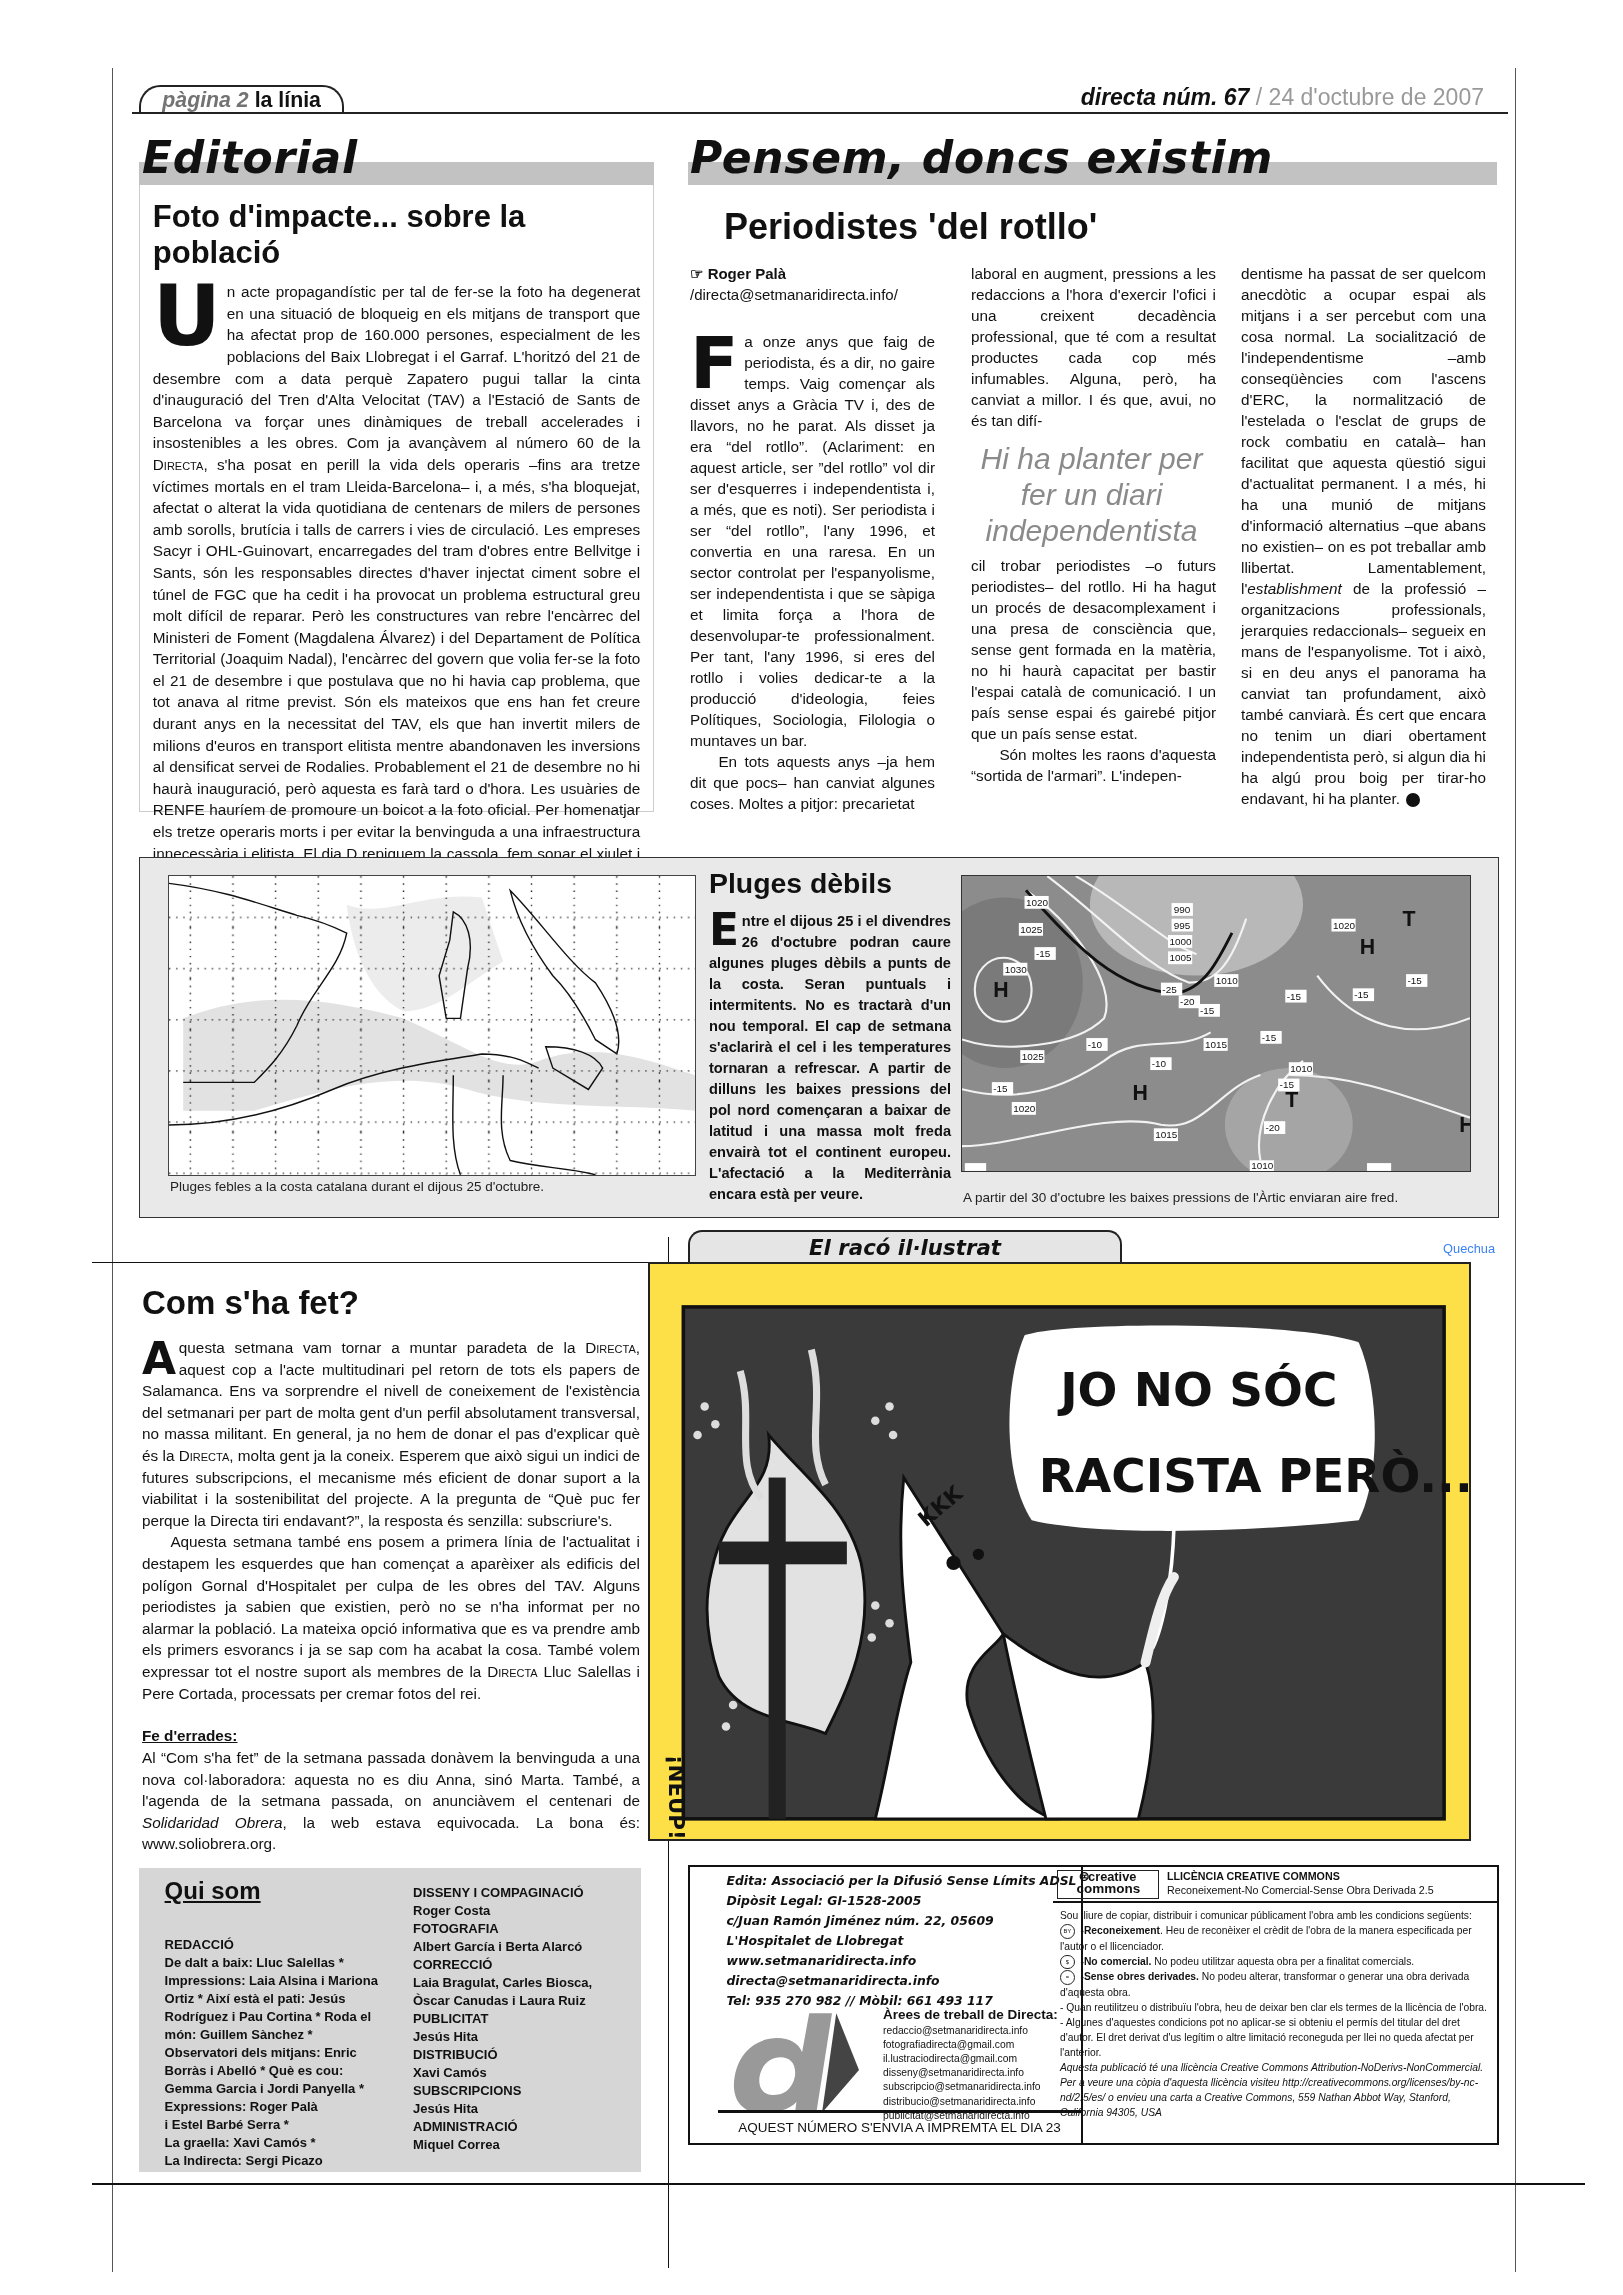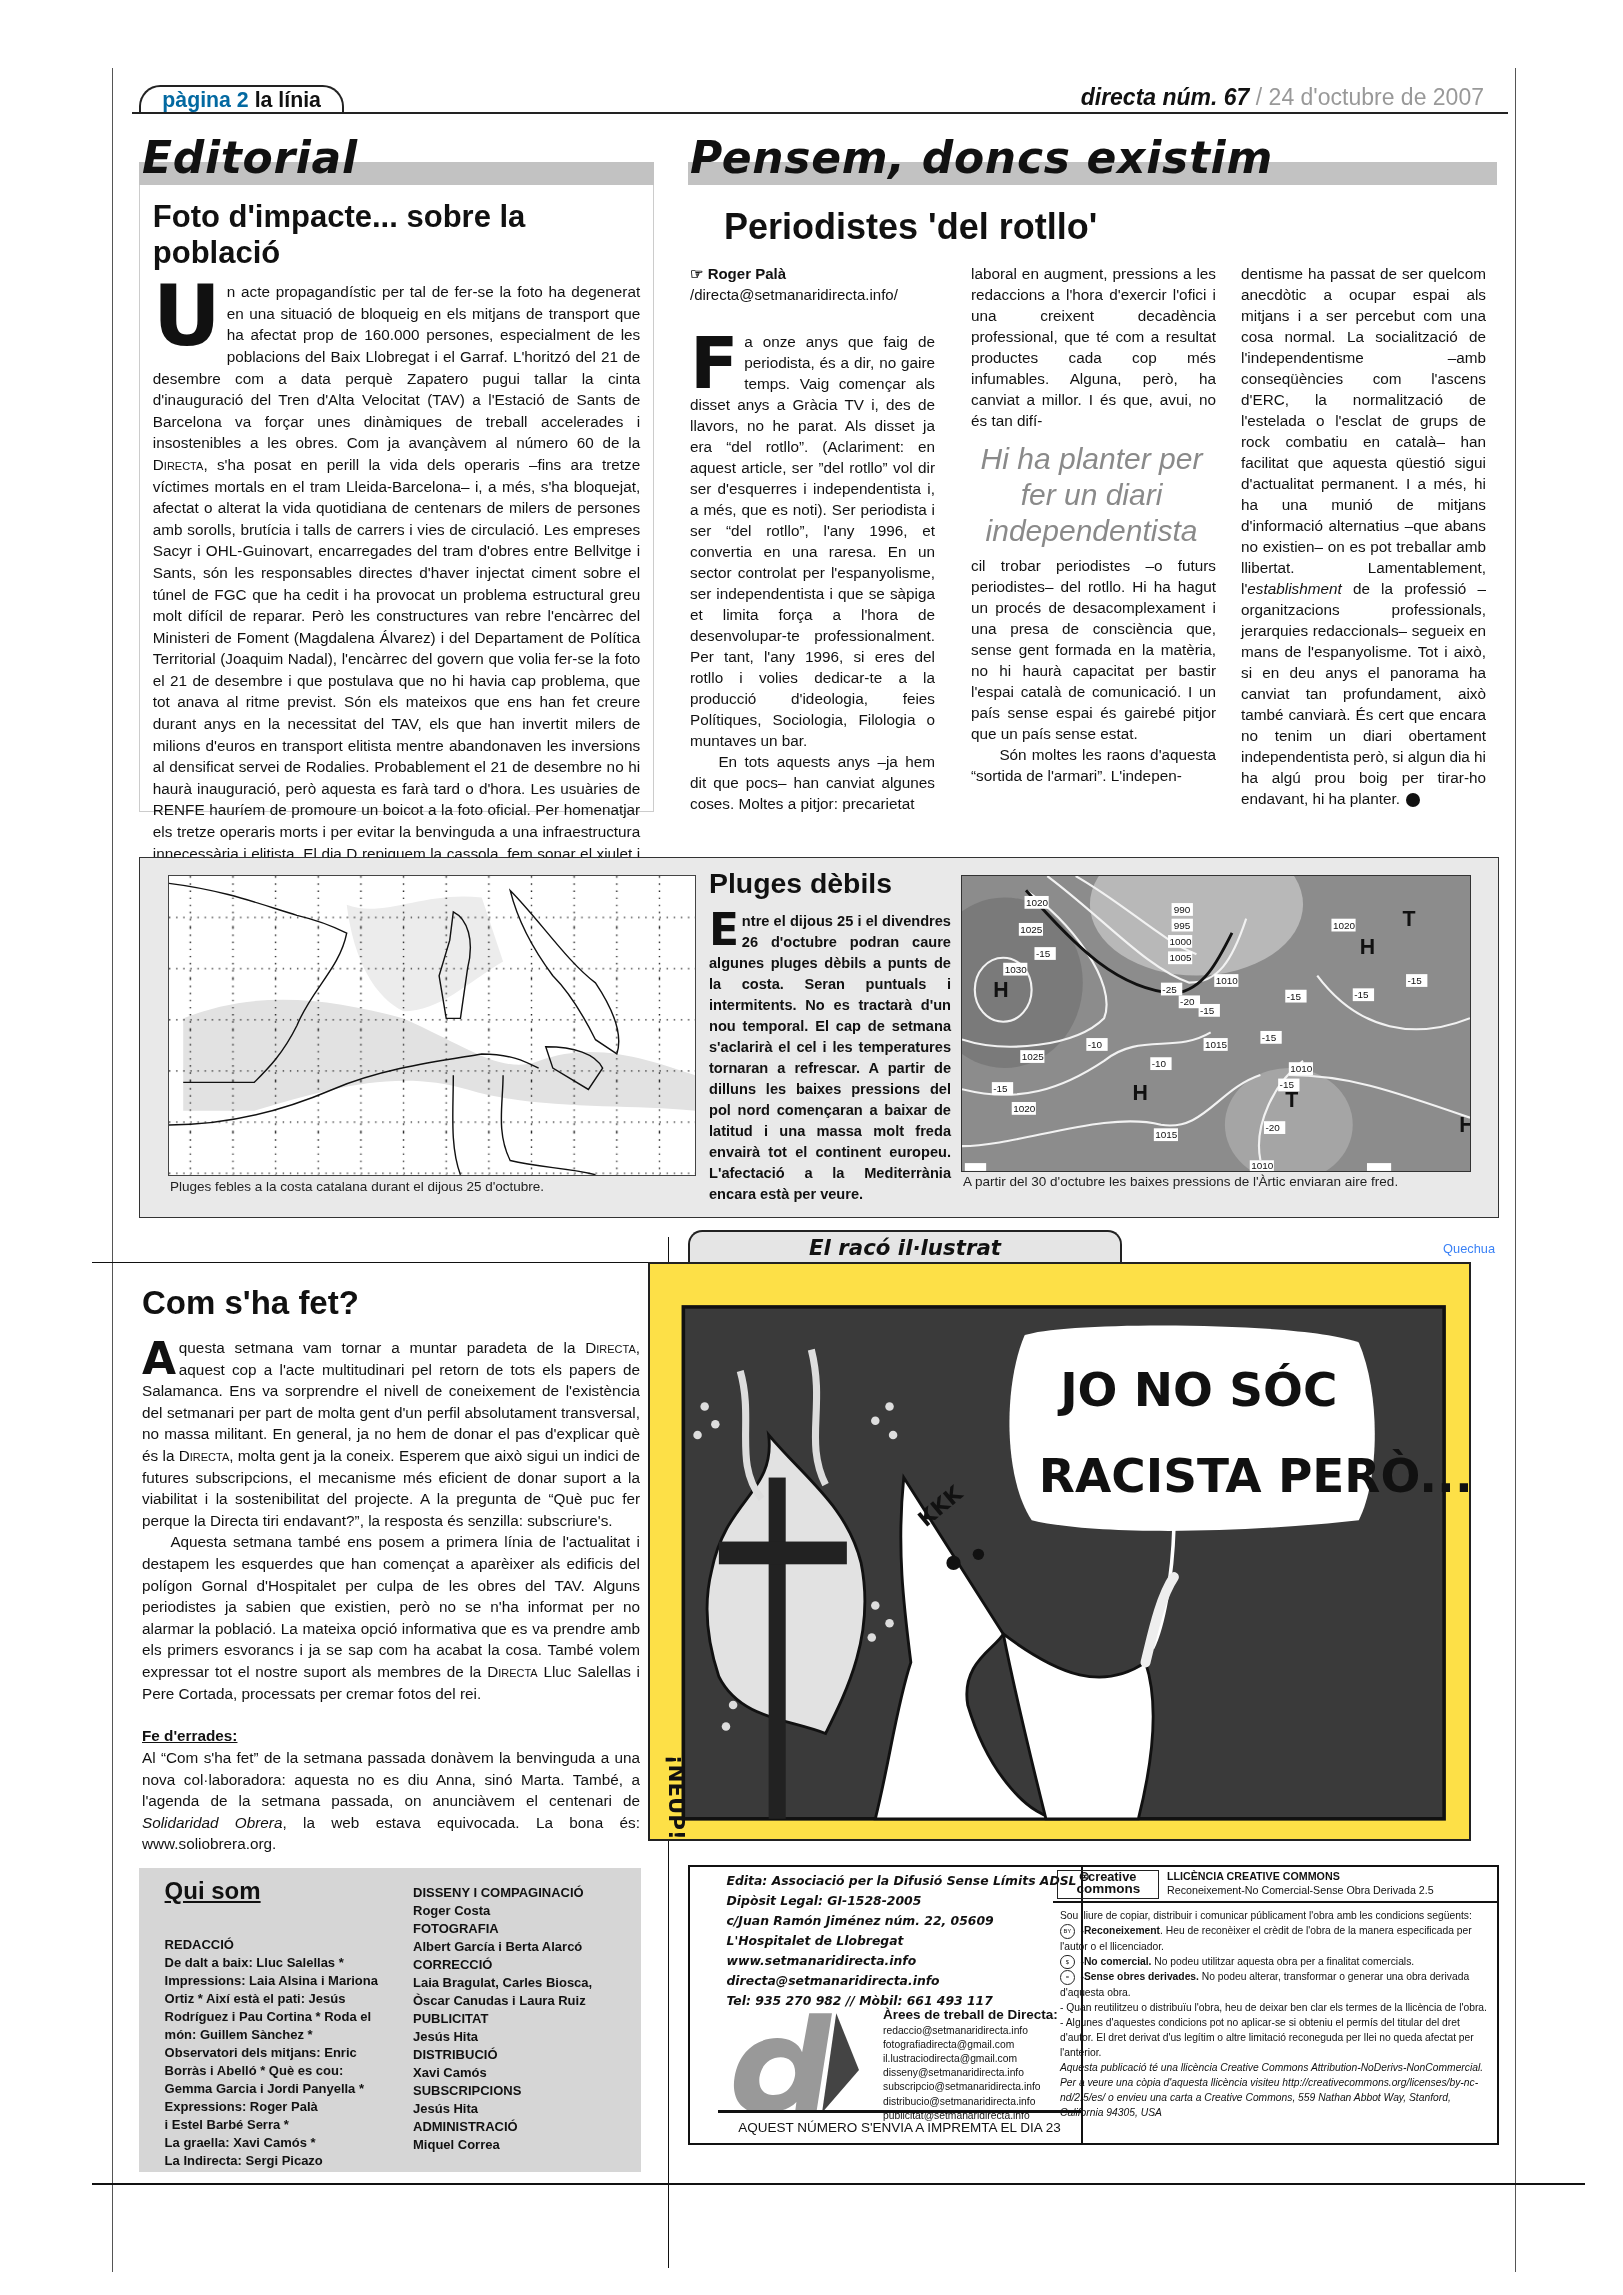--- a/index.html
+++ b/index.html
@@ -5,21 +5,21 @@
   html, body { margin:0; padding:0; }
   body { width:1623px; height:2295px; background:#ffffff; position:relative; overflow:hidden;
          font-family:"Liberation Sans", sans-serif; color:#111; }
   .abs { position:absolute; }
   .crop-v { position:absolute; width:1.4px; background:#111; }
   .crop-h { position:absolute; height:1.4px; background:#111; }
 
   
   .page-tab { position:absolute; left:139px; top:85px; height:27px; padding:0 21.3px; border:2.1px solid #222;
               border-bottom:none; border-radius:21.3px 21.3px 0 0; font-weight:bold; font-size:21.3px; line-height:27px; }
-  .page-tab .grey { color:#0369a1; }
+  .page-tab .grey { color:#737373;font-style:italic; }
   .header-rule { position:absolute; left:132px; top:112px; width:1376px; height:2.1px; background:#222; }
   .issue { position:absolute; right:139px; top:84px; font-size:23px; font-weight:bold; font-style:italic; }
   .issue .date { color:#999; font-style:normal; font-weight:normal; }
 
   
   .sec-title { position:absolute; font-family:"DejaVu Sans", sans-serif; font-weight:bold; font-style:italic;
                font-size:44px; letter-spacing:0.7px; z-index:2; }
   .sec-bar { position:absolute; height:23px; background:#c2c2c2; }
 
   
@@ -241,21 +241,21 @@
           <text x="462" y="276">1010</text>
         <rect x="425" y="345" width="30" height="18" fill="#fff"></rect>
           <text x="427" y="359">-20</text>
         <rect x="405" y="400" width="34" height="15" fill="#fff"></rect>
           <text x="407" y="413">1010</text>
         <rect x="4" y="404" width="30" height="11" fill="#fff"></rect>
         <rect x="570" y="404" width="34" height="11" fill="#fff"></rect>
       </g>
     </svg>
   </div>
-  <div class="caption" style="left:823px; top:316px;">A partir del 30 d'octubre les baixes pressions de l'Àrtic enviaran aire fred.</div>
+  <div class="caption" style="left:823px; top:332px;">A partir del 30 d'octubre les baixes pressions de l'Àrtic enviaran aire fred.</div>
 </div>
 
 <div class="comfet-title">Com s'ha fet?</div>
 <div class="comfet-text">
   <p><span class="dropcap" style="font-size:44px; line-height:37px; margin:2.8px 2.8px 0 0;">A</span><span>questa setmana vam tornar a muntar paradeta de la </span><span class="sc">Directa</span><span>, aquest cop a l'acte multitudinari pel retorn de tots els papers de Salamanca. Ens va sorprendre el nivell de coneixement de l'existència del setmanari per part de molta gent d'un perfil absolutament transversal, no massa militant. En general, ja no hem de donar el pas d'explicar què és la </span><span class="sc">Directa</span><span>, molta gent ja la coneix. Esperem que això sigui un indici de futures subscripcions, el mecanisme més eficient de donar suport a la viabilitat i la sostenibilitat del projecte. A la pregunta de “Què puc fer perque la Directa tiri endavant?”, la resposta és senzilla: subscriure's.</span></p>
   <p class="indent"><span>Aquesta setmana també ens posem a primera línia de l'actualitat i destapem les esquerdes que han començat a aparèixer als edificis del polígon Gornal d'Hospitalet per culpa de les obres del TAV. Alguns periodistes ja sabien que existien, però no se n'ha informat per no alarmar la població. La mateixa opció informativa que es va prendre amb els primers esvorancs i ja se sap com ha acabat la cosa. També volem expressar tot el nostre suport als membres de la </span><span class="sc">Directa</span><span> Lluc Salellas i Pere Cortada, processats per cremar fotos del rei.</span></p>
   <p class="errata-title">Fe d'errades:</p>
   <p><span>Al “Com s'ha fet” de la setmana passada donàvem la benvinguda a una nova col·laboradora: aquesta no es diu Anna, sinó Marta. També, a l'agenda de la setmana passada, on anunciàvem el centenari de </span><span class="ital">Solidaridad Obrera</span><span>, la web estava equivocada. La bona és: www.soliobrera.org.</span></p>
 </div>
 

